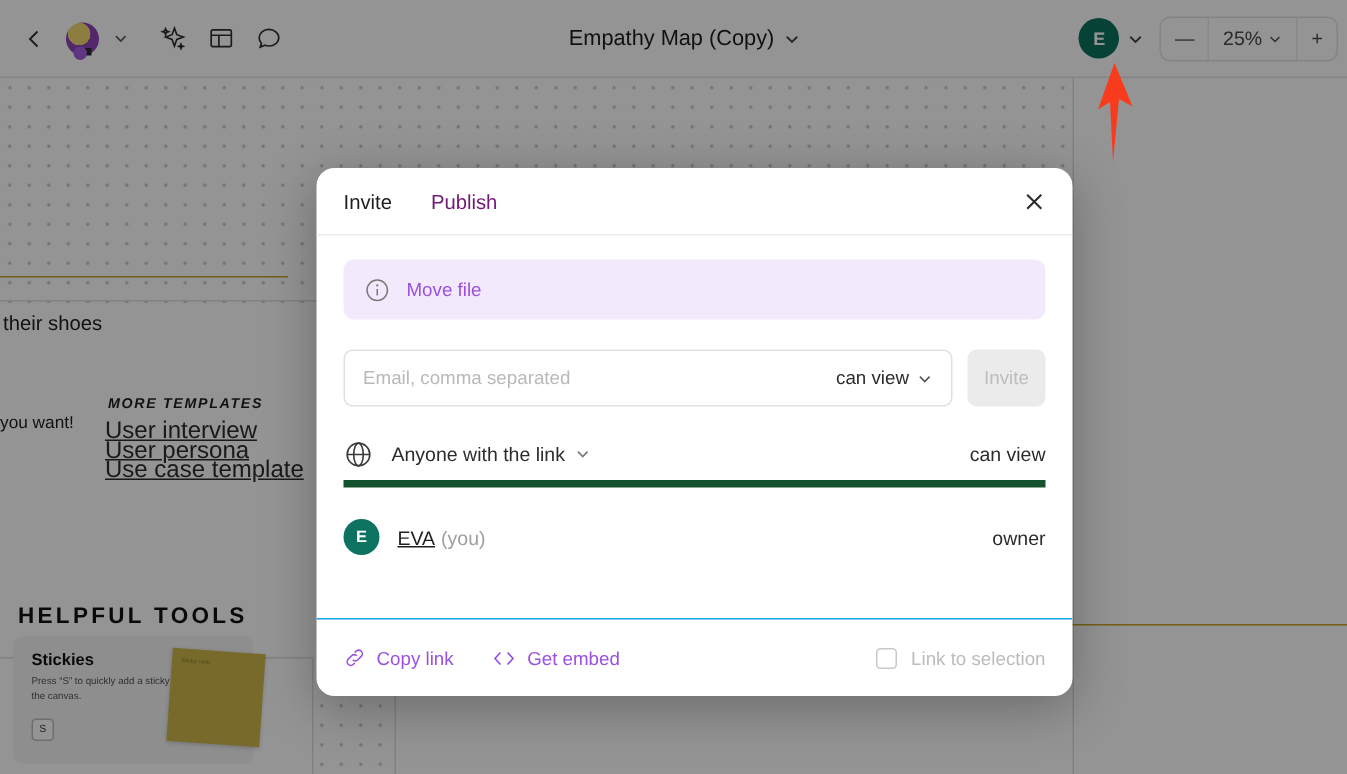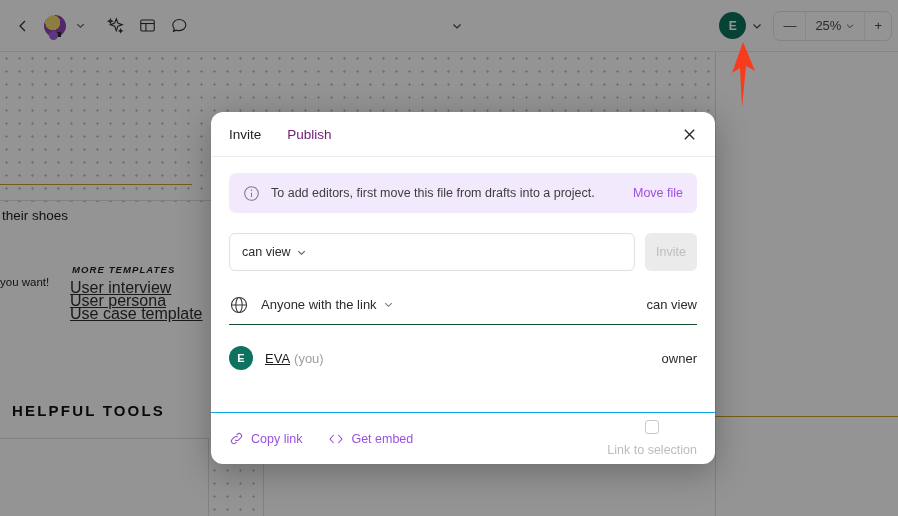--- a/index.html
+++ b/index.html
@@ -220,21 +220,21 @@
     font-size: 12.5px; color: #2b2b2b; cursor: pointer;
   }
   .invite-btn {
     width: 52px; height: 38px; border-radius: 6px;
     background: #ebebeb; color: #bdbdbd; border: none;
     font-size: 12.5px; cursor: default;
   }
 
   .link-row {
     display: flex; align-items: center; margin-top: 14px;
-    height: 40px; border-bottom: 1px solid #14532d;
+    height: 40px; border-bottom: 5px solid #14532d;
   }
   .globe { width: 20px; height: 20px; color: #3a3a3a; flex: none; margin-right: 12px; }
   .link-label { font-size: 13px; color: #2b2b2b; display: flex; align-items: center; gap: 6px; cursor: pointer; }
   .link-perm { margin-left: auto; font-size: 13px; color: #2b2b2b; }
 
   .person-row { display: flex; align-items: center; height: 46px; margin-top: 10px; }
   .person-av {
     width: 24px; height: 24px; border-radius: 50%; background: #0d7360;
     color: #fff; font-size: 11px; font-weight: 700;
     display: flex; align-items: center; justify-content: center;
@@ -245,21 +245,21 @@
   .person-role { margin-left: auto; font-size: 13px; color: #2b2b2b; }
 
   .modal-foot {
     height: 52px; border-top: 1px solid #0ea5e9;
     display: flex; align-items: center; padding: 0 18px; gap: 26px;
   }
   .foot-act {
     display: flex; align-items: center; gap: 7px;
     font-size: 12.5px; color: #9b51e0; cursor: pointer;
   }
-  .foot-right { margin-left: auto; display: flex; align-items: center; gap: 9px; cursor: pointer; flex-direction: column; }
+  .foot-right { margin-left: auto; display: flex; align-items: flex-end; gap: 9px; cursor: pointer; }
   .cbox { width: 14px; height: 14px; border: 1px solid #c8c8c8; border-radius: 3px; background:#fff; }
   .foot-right span { font-size: 12.5px; color: #bcbcbc; }
 </style>
 </head>
 <body>
 
 <div id="app">
 
   <div class="canvas">
     <div class="dotgrid"></div>
@@ -277,20 +277,28 @@
     <div class="cv-text" style="left:2px; top:156px; font-size:13.5px;">their shoes</div>
     <div class="cv-text" style="left:0px; top:224px; font-size:11.5px;">you want!</div>
 
     <div class="tpl-head" style="left:72px; top:212px;">MORE TEMPLATES</div>
     <div class="tpl-link" style="left:70px; top:227px;">User interview</div>
     <div class="tpl-link" style="left:70px; top:240px;">User persona</div>
     <div class="tpl-link" style="left:70px; top:253px;">Use case template</div>
 
     <div class="tools-head">HELPFUL TOOLS</div>
 
+    <div class="sticky-card">
+      <h4>Stickies</h4>
+      <p>Press “S” to quickly add a sticky to the canvas.</p>
+      <div class="key-badge">S</div>
+      <div class="sticky-note">
+        <span>Sticky note</span>
+      </div>
+    </div>
 
   </div>
 
   <div class="topbar">
     <div class="tb-left">
       <div class="tb-btn">
         <svg width="16" height="16" viewBox="0 0 16 16" fill="none" stroke="#333" stroke-width="1.3">
           <path d="M10 3 L5 8 L10 13"></path>
         </svg>
       </div>
@@ -319,20 +327,21 @@
         </svg>
       </div>
       <div class="tb-btn">
         <svg width="19" height="19" viewBox="0 0 24 24" fill="none" stroke="#2e2e2e" stroke-width="1.4">
           <path d="M20 11.5 C20 15.4 16.2 18.5 11.7 18.5 C10.5 18.5 9.3 18.3 8.3 17.9 L4.4 19.4 L5.4 16.2 C4.2 15 3.5 13.4 3.5 11.5 C3.5 7.6 7.2 4.5 11.7 4.5 C16.2 4.5 20 7.6 20 11.5 Z"></path>
         </svg>
       </div>
     </div>
 
     <div class="tb-center">
+      <span class="file-title">Empathy Map (Copy)</span>
       <svg width="12" height="12" viewBox="0 0 12 12" fill="none" stroke="#444" stroke-width="1.2">
           <path d="M2.5 4.5 L6 8 L9.5 4.5"></path>
         </svg>
     </div>
 
     <div class="tb-right">
       <div class="user-avatar">E</div>
       <svg width="12" height="12" viewBox="0 0 12 12" fill="none" stroke="#444" stroke-width="1.2" style="margin-left:-3px">
           <path d="M2.5 4.5 L6 8 L9.5 4.5"></path>
         </svg>
@@ -368,26 +377,26 @@
     </div>
 
     <div class="modal-body">
 
       <div class="notice">
         <svg class="notice-icon" viewBox="0 0 20 20" fill="none" stroke="#7a7a7a" stroke-width="1.2">
           <circle cx="10" cy="10" r="8"></circle>
           <circle cx="10" cy="6.2" r="0.9" fill="#7a7a7a" stroke="none"></circle>
           <path d="M10 9 V14.2"></path>
         </svg>
-        <span class="notice-text">To add editors, first move this file from drafts into a project.</span>
         <span class="notice-link">Move file</span>
       </div>
 
       <div class="invite-row">
         <div class="email-box">
+          <input class="email-input" type="text" placeholder="Email, comma separated" style="">
           <div class="perm-select">
             <span>can view</span>
             <svg width="11" height="11" viewBox="0 0 12 12" fill="none" stroke="#555" stroke-width="1.2">
                 <path d="M2.5 4.5 L6 8 L9.5 4.5"></path>
               </svg>
           </div>
         </div>
         <button class="invite-btn">Invite</button>
       </div>
 

